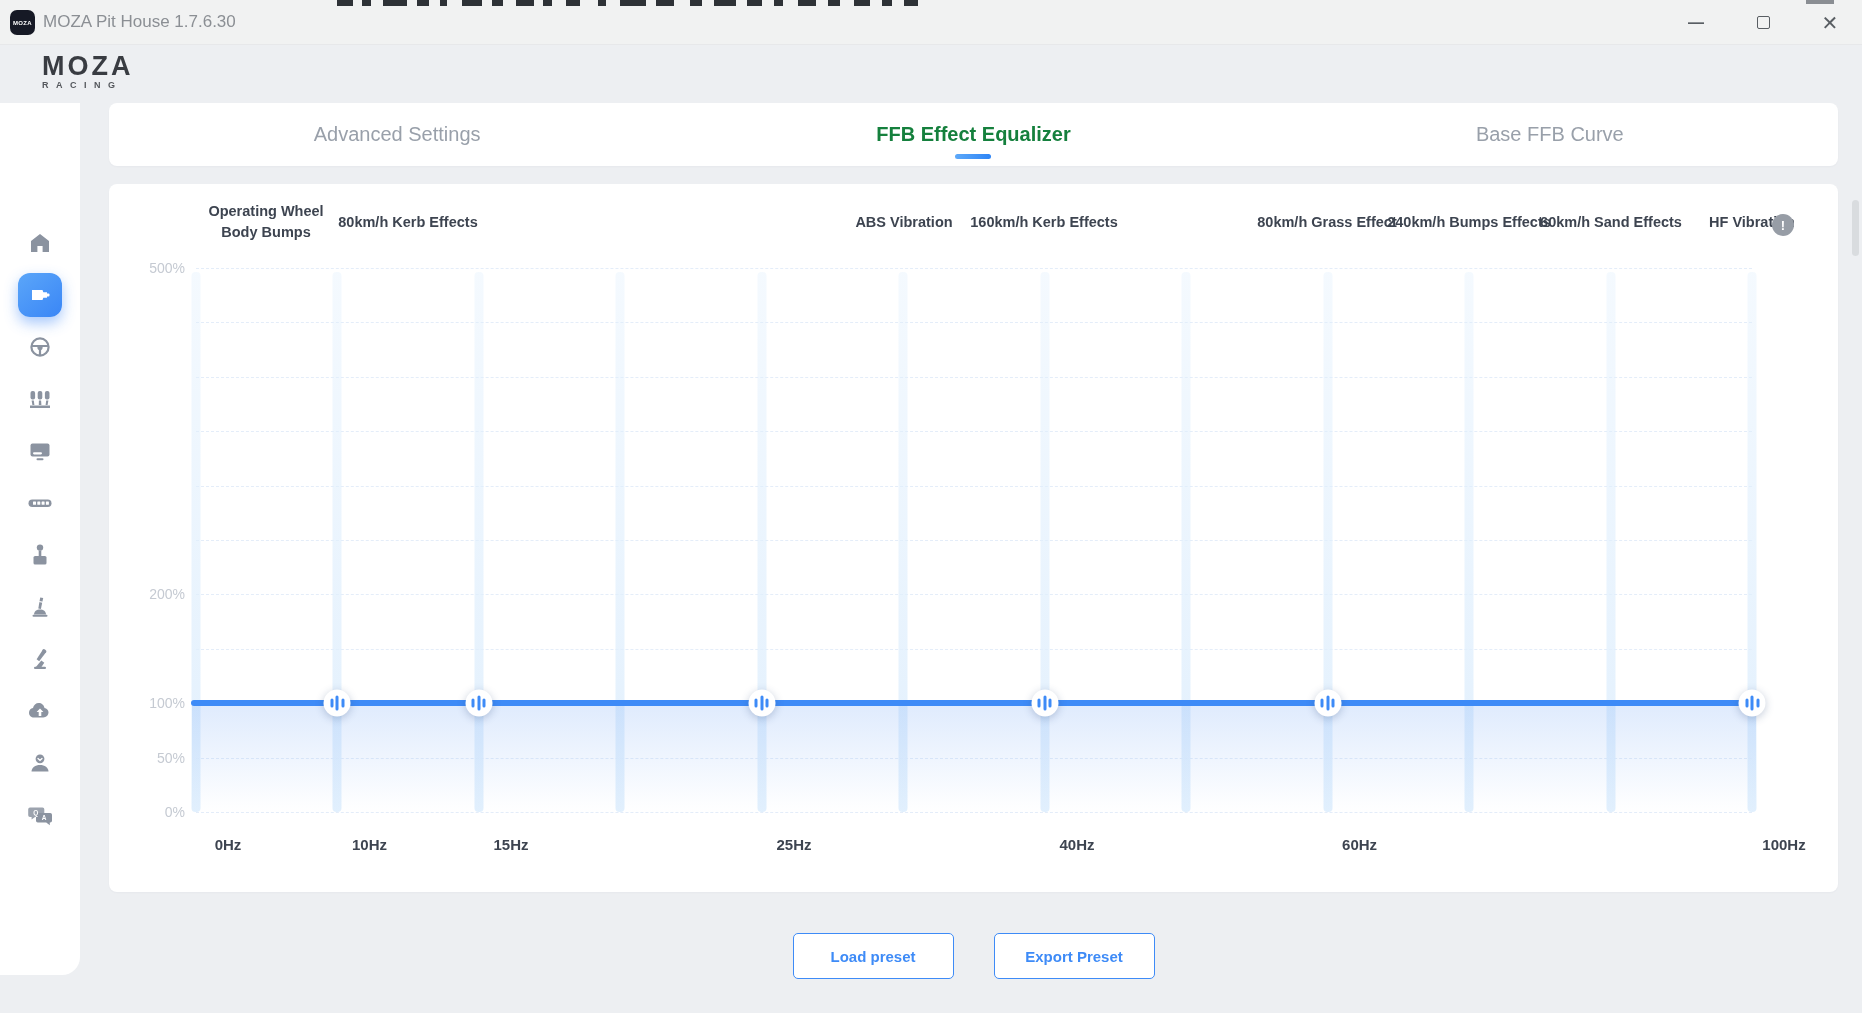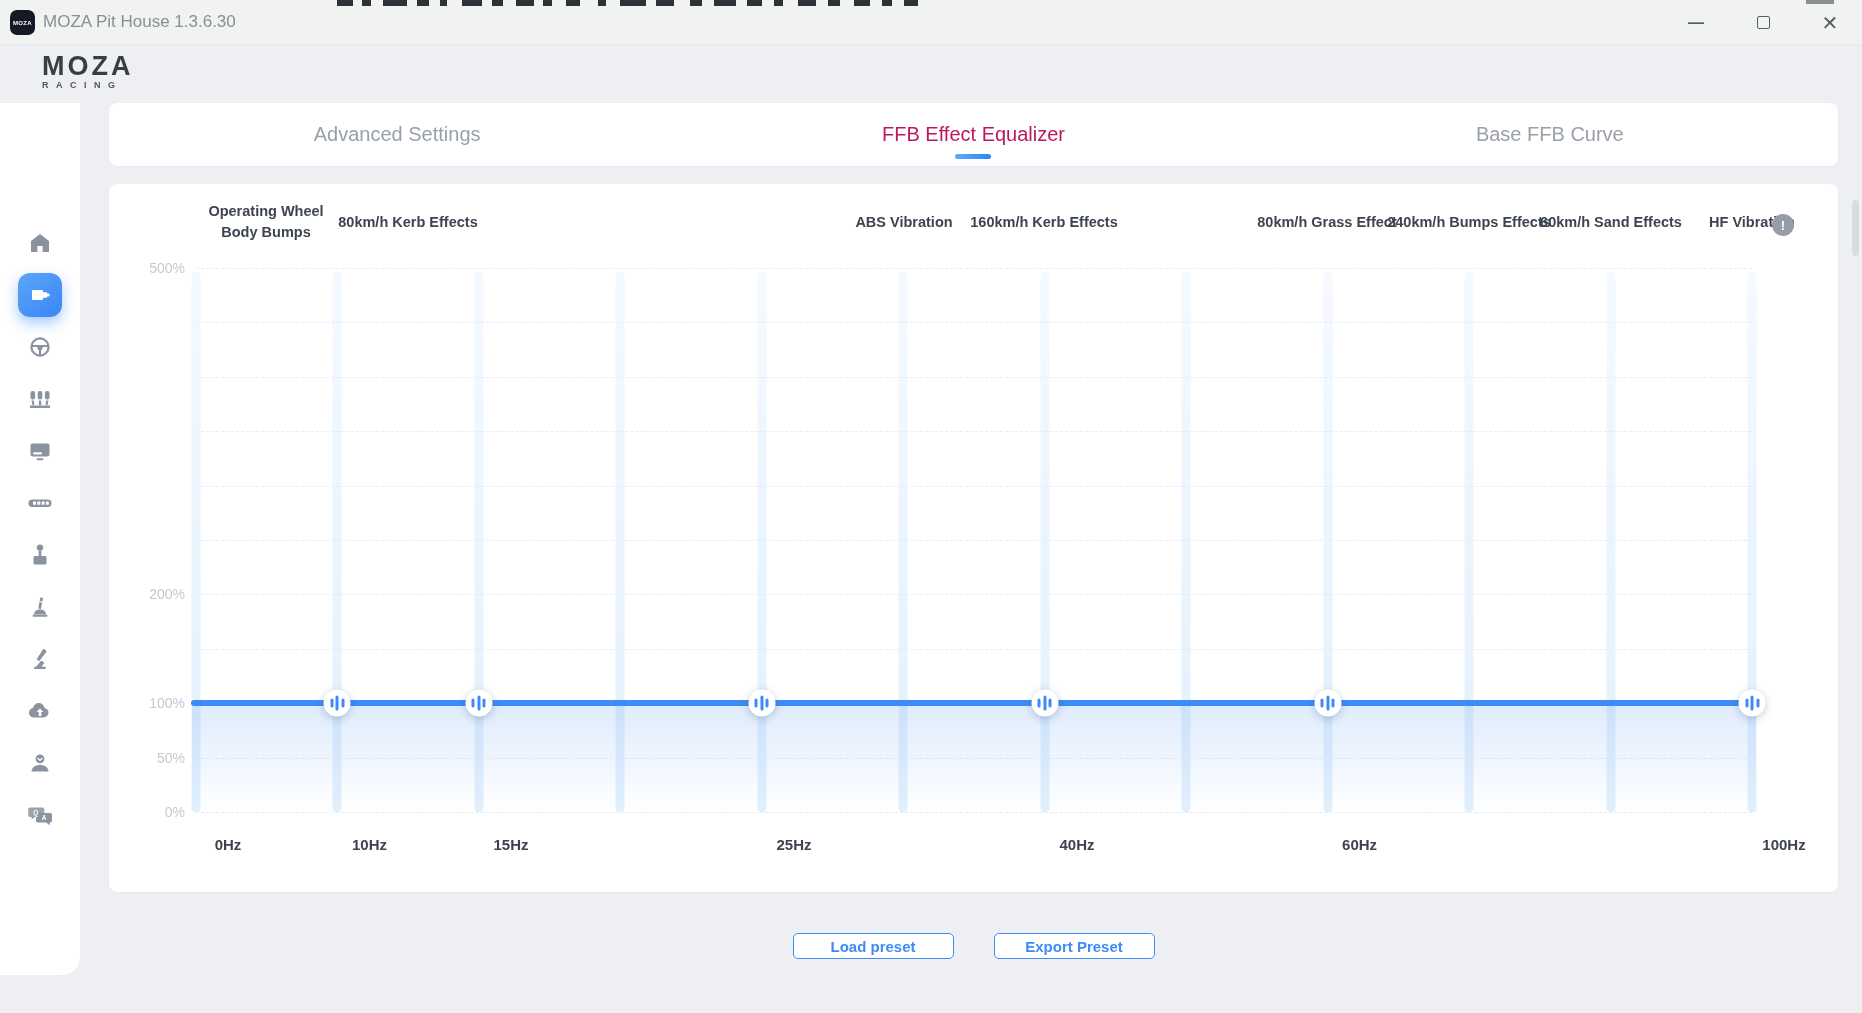--- a/index.html
+++ b/index.html
@@ -29,21 +29,21 @@
   .sidebar { position:absolute; left:0; top:103px; width:80px; height:872px; background:#ffffff; border-radius:0 0 18px 0; }
   .side-item { position:absolute; left:0; width:80px; height:44px; display:flex; align-items:center; justify-content:center; }
   .side-item svg { display:block; }
   .active-tile { width:44px; height:44px; border-radius:12px; background:linear-gradient(140deg,#5ba6f9,#3a86f6);
     box-shadow:0 6px 14px rgba(59,134,246,.45); display:flex; align-items:center; justify-content:center; }
 
   
   .tabs-card { position:absolute; left:109px; top:103px; width:1729px; height:63px; background:#fff; border-radius:8px;
     display:flex; box-shadow:0 1px 2px rgba(20,30,50,.03); }
   .tab { flex:1; position:relative; display:flex; align-items:center; justify-content:center; font-size:20px; color:#99a0aa; cursor:pointer; }
-  .tab.active { color:#be185d; font-weight:400; }
+  .tab.active { color:#15803d; font-weight:700; }
   .tab-underline { position:absolute; bottom:7px; left:50%; transform:translateX(-50%); width:36px; height:5px; border-radius:3px;
     background:linear-gradient(90deg,#5ea9f9,#2e85f6); }
 
   
   .chart-card { position:absolute; left:109px; top:184px; width:1729px; height:708px; background:#fff; border-radius:8px;
     box-shadow:0 1px 2px rgba(20,30,50,.03); }
   .effect-label { position:absolute; top:17px; height:42px; display:flex; align-items:center; justify-content:center;
     transform:translateX(-50%); font-size:14.5px; font-weight:700; color:#3d4450; white-space:nowrap; text-align:center; }
   .effect-label.two-line { white-space:normal; width:128px; line-height:1.45; }
   .info-bubble { position:absolute; left:1663px; top:30px; width:22px; height:22px; border-radius:50%; background:#979da6;
@@ -59,21 +59,21 @@
   .handle { position:absolute; top:80%; transform:translate(-50%,-50%); width:27px; height:27px; border-radius:50%;
     background:#fff; box-shadow:0 2px 9px rgba(40,70,120,.28); display:flex; align-items:center; justify-content:center; gap:2.5px; cursor:grab; }
   .handle b { display:block; width:3px; border-radius:2px; background:#3e8bf7; }
   .handle .s { height:9px; } .handle .t { height:15px; }
 
   .ytick { position:absolute; left:18px; width:58px; text-align:right; font-size:14px; color:#c5cad2; transform:translateY(-50%); }
   .xtick { position:absolute; top:652px; transform:translateX(-50%); font-size:15px; font-weight:700; color:#3d4450; white-space:nowrap;margin-left:32px; }
 
   
   .footer { position:absolute; left:109px; top:933px; width:1729px; display:flex; justify-content:center; gap:40px; }
-  .btn { height:26px; border-radius:5px; font-size:15px; font-weight:600; display:flex; align-items:center; justify-content:center; cursor:pointer; }
+  .btn { height:46px; border-radius:5px; font-size:15px; font-weight:600; display:flex; align-items:center; justify-content:center; cursor:pointer; }
   .btn.outline { width:161px; background:#fff; border:1.5px solid #3e8bf7; color:#3e8bf7; }
   .btn.primary { width:184px; border:none; background:linear-gradient(90deg,#6cadf9,#3b86f6); color:#fff; }
 
   .scroll-thumb { position:absolute; right:3px; top:200px; width:7px; height:56px; border-radius:4px; background:#d9dcdf; }
 </style>
 </head>
 <body>
 
 <div class="app">
 
@@ -97,21 +97,21 @@
       <i style="left:747px;width:15px"></i>
         <i style="left:774px;width:9px"></i>
         <i style="left:798px;width:18px"></i>
       <i style="left:828px;width:12px"></i>
         <i style="left:854px;width:16px"></i>
         <i style="left:882px;width:10px"></i>
       <i style="left:904px;width:14px"></i>
         <i style="left:1806px;width:28px;height:4px;background:#8a8e93"></i>
     </div>
     <div class="app-badge">MOZA</div>
-    <div class="win-title">MOZA Pit House 1.3.6.30</div>
+    <div class="win-title">MOZA Pit House 1.7.6.30</div>
     <button class="winbtn min">—</button>
     <button class="winbtn max">
         <span class="max-box"></span>
       </button>
     <button class="winbtn close">✕</button>
   </div>
 
   <div class="brand">
     <div class="brand-logo">MOZA</div>
     <div class="brand-sub">RACING</div>

